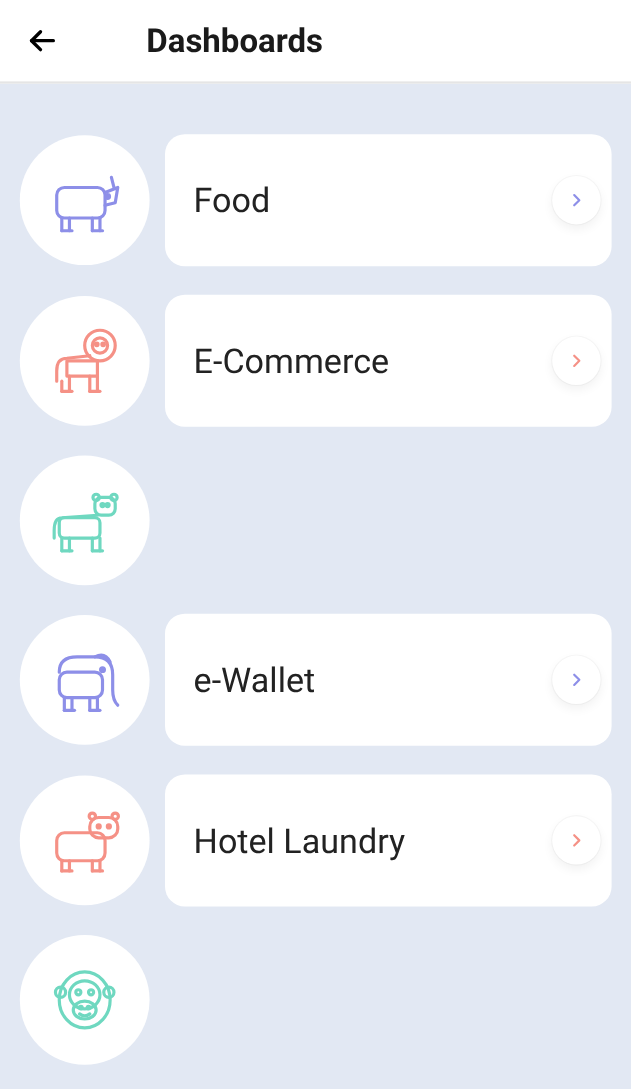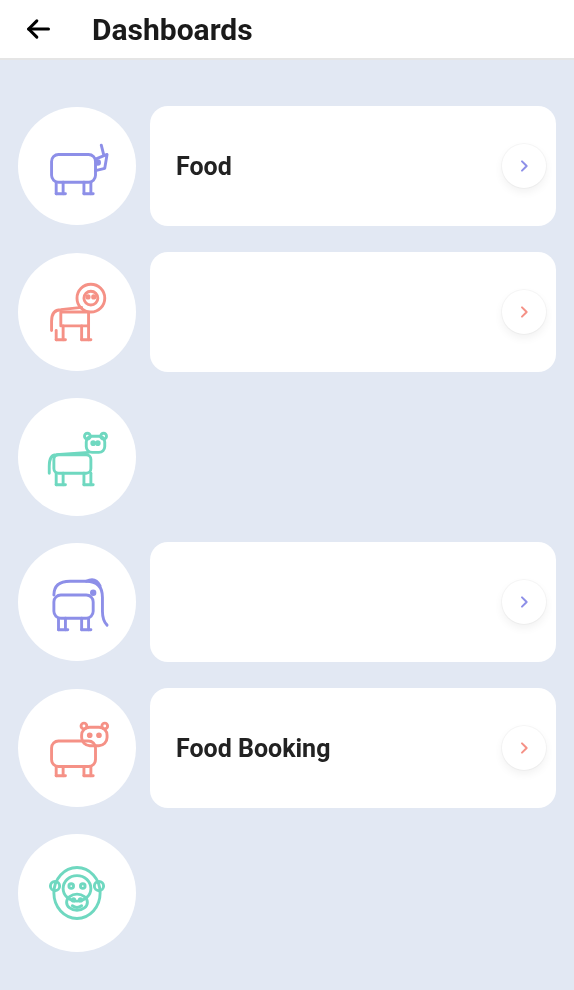--- a/index.html
+++ b/index.html
@@ -4,25 +4,26 @@
 <style>
   * { box-sizing: border-box; margin: 0; padding: 0; }
   html, body { width: 574px; height: 990px; }
   body {
     font-family: -apple-system, BlinkMacSystemFont, "Segoe UI", Roboto, sans-serif;
     background: #e2e8f3;
     overflow: hidden;
   }
   .header {
     background: #fff;
-    height: 60px;
+    height: 76px;
     display: flex;
     align-items: center;
     padding: 0 18px;
     border-bottom: 2px solid #e5e5e5;
+    gap: 41px;
   }
   .back-btn {
     width: 40px;
     height: 40px;
     display: flex;
     align-items: center;
     justify-content: center;
     cursor: pointer;
   }
   .back-btn svg { width: 28px; height: 28px; }
@@ -58,22 +59,22 @@
     border-radius: 18px;
     height: 120px;
     margin-left: 14px;
     display: flex;
     align-items: center;
     padding: 0 26px;
     position: relative;
     cursor: pointer;
   }
   .card-label {
-    font-size: 25px;
-    font-weight: 700;
+    font-size: 31px;
+    font-weight: 400;
     color: #222;
   }
   .chev {
     position: absolute;
     right: 10px;
     top: 50%;
     transform: translateY(-50%);
     width: 44px;
     height: 44px;
     border-radius: 50%;
@@ -139,20 +140,21 @@
         <line x1="14" y1="48" x2="14" y2="56"></line>
         <line x1="20" y1="44" x2="20" y2="56"></line>
         <line x1="36" y1="44" x2="36" y2="56"></line>
         <line x1="42" y1="44" x2="42" y2="56"></line>
         <path d="M18 32 L42 32 L42 44 L18 44 Z"></path>
         <path d="M14 56 h8"></path>
           <path d="M36 56 h8"></path>
       </svg>
     </div>
     <div class="card">
+      <span class="card-label">E-Commerce</span>
       <span class="chev">
         <svg viewBox="0 0 24 24" fill="none" stroke-width="3" stroke-linecap="round" stroke-linejoin="round" class="c-coral">
             <polyline points="9 5 16 12 9 19"></polyline>
           </svg>
       </span>
     </div>
   </div>
 
   <div class="row">
     <div class="avatar">
@@ -183,20 +185,21 @@
         <rect x="12" y="26" width="34" height="20" rx="6"></rect>
         <line x1="16" y1="46" x2="16" y2="56"></line>
         <line x1="22" y1="46" x2="22" y2="56"></line>
         <line x1="36" y1="46" x2="36" y2="56"></line>
         <line x1="42" y1="46" x2="42" y2="56"></line>
         <path d="M16 56 h8"></path>
           <path d="M36 56 h8"></path>
       </svg>
     </div>
     <div class="card">
+      <span class="card-label">e-Wallet</span>
       <span class="chev">
         <svg viewBox="0 0 24 24" fill="none" stroke-width="3" stroke-linecap="round" stroke-linejoin="round" class="c-indigo">
             <polyline points="9 5 16 12 9 19"></polyline>
           </svg>
       </span>
     </div>
   </div>
 
   <div class="row">
     <div class="avatar">
@@ -209,21 +212,21 @@
         <rect x="10" y="26" width="38" height="22" rx="6"></rect>
         <line x1="14" y1="48" x2="14" y2="56"></line>
         <line x1="20" y1="48" x2="20" y2="56"></line>
         <line x1="38" y1="48" x2="38" y2="56"></line>
         <line x1="44" y1="48" x2="44" y2="56"></line>
         <path d="M14 56 h8"></path>
           <path d="M38 56 h8"></path>
       </svg>
     </div>
     <div class="card">
-      <span class="card-label">Food Booking</span>
+      <span class="card-label">Hotel Laundry</span>
       <span class="chev">
         <svg viewBox="0 0 24 24" fill="none" stroke-width="3" stroke-linecap="round" stroke-linejoin="round" class="c-coral">
             <polyline points="9 5 16 12 9 19"></polyline>
           </svg>
       </span>
     </div>
   </div>
 
   <div class="row">
     <div class="avatar">

